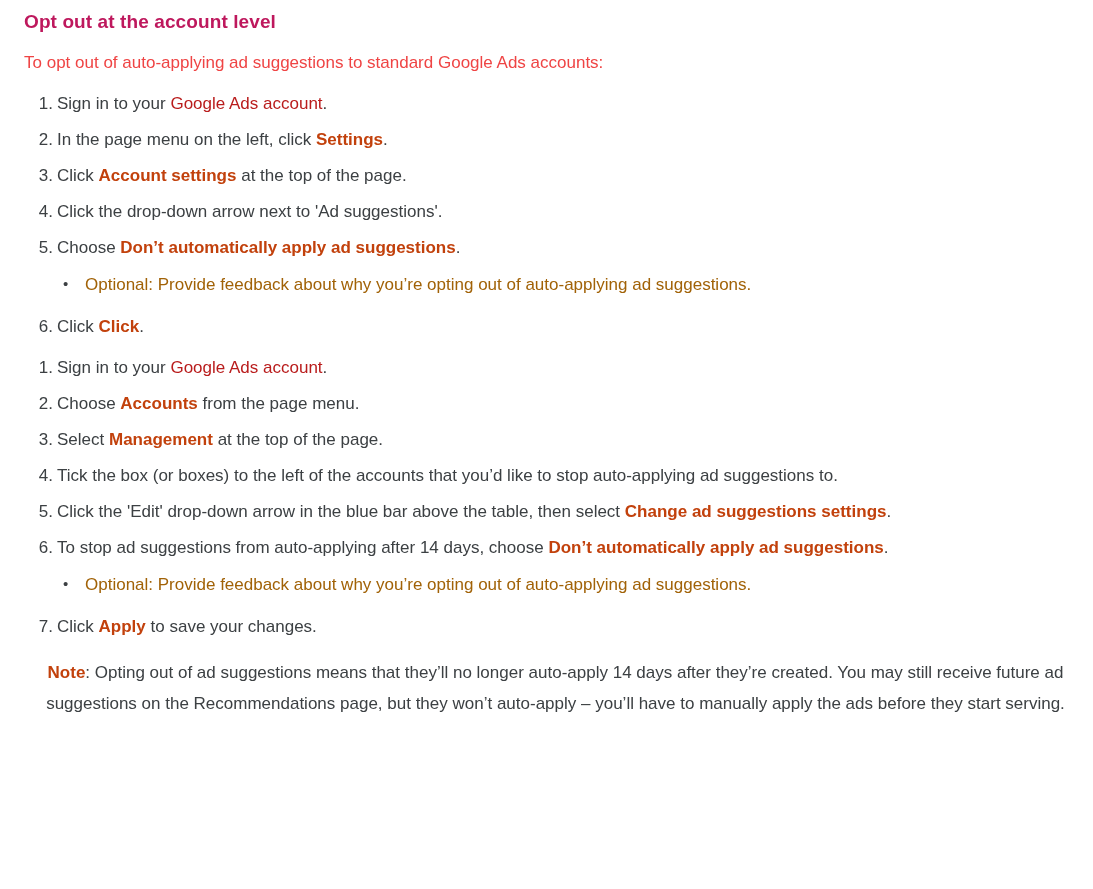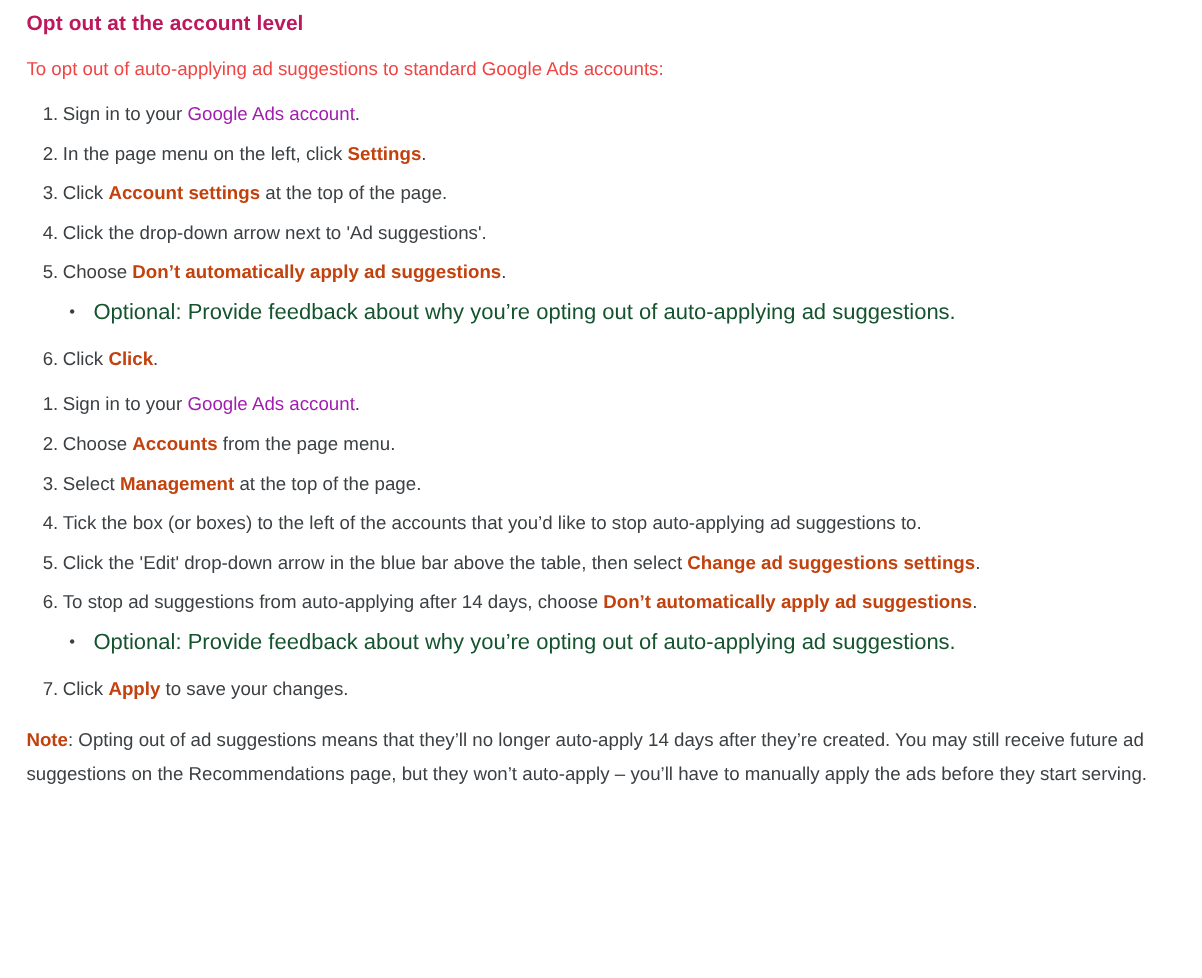--- a/index.html
+++ b/index.html
@@ -69,51 +69,52 @@
 
   ul.substeps {
     list-style: none;
     margin: 12px 0 17px 0;
     padding: 0;
   }
 
   ul.substeps > li.substep {
     position: relative;
     padding-left: 28px;
-    font-size: 20px;
+    font-size: 17px;
     line-height: 25px;
-    color: #14532d;
+    color: #a16207;
   }
 
   ul.substeps > li.substep::before {
     content: "\2022";
     position: absolute;
     left: 6px;
     top: -1px;
     color: #3c4043;
     font-size: 15px;
   }
 
   .step-with-sub { margin-bottom: 0; }
 
   strong.em {
     font-weight: 700;
     color: #c2410c;
   }
 
   a.inline-link {
-    color: #a21caf;
+    color: #b91c1c;
     text-decoration: none;
   }
 
   p.note {
     font-size: 17px;
     line-height: 31px;
-    margin: 18px 0 0 0;
+    margin: 18px 0 0 12px;
     color: #3c4043;
+    text-align: center;
   }
 
   .sp-after-list { margin-bottom: 0; }
 </style>
 </head>
 <body>
 
 <div class="page">
 
   <h2 class="section-heading heading-1">Opt out at the account level</h2>

